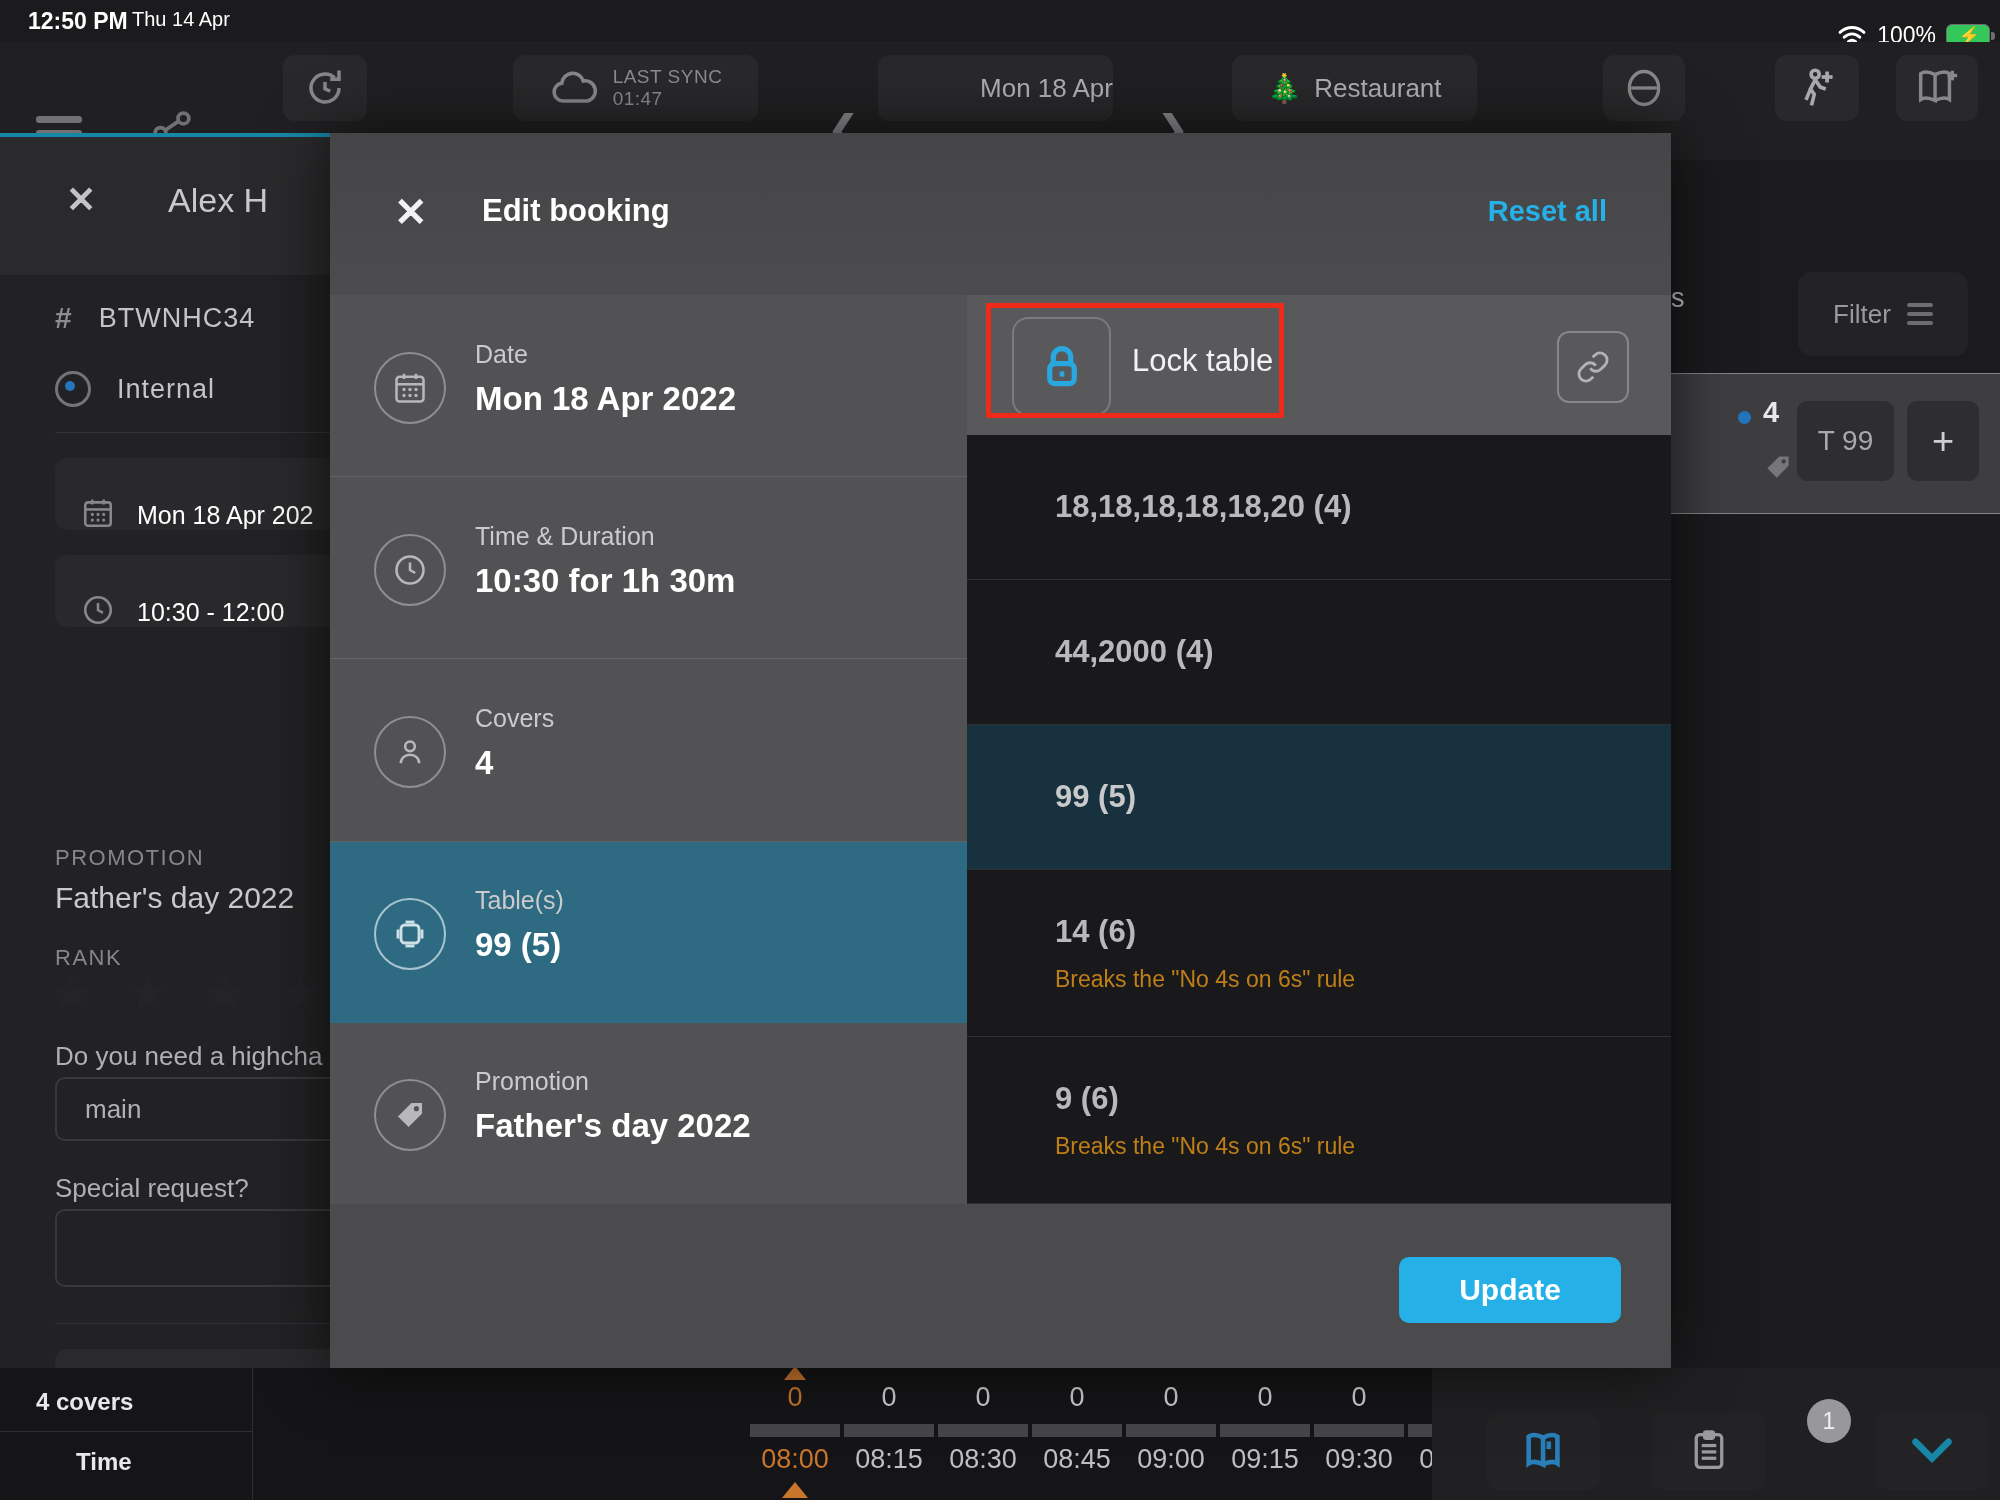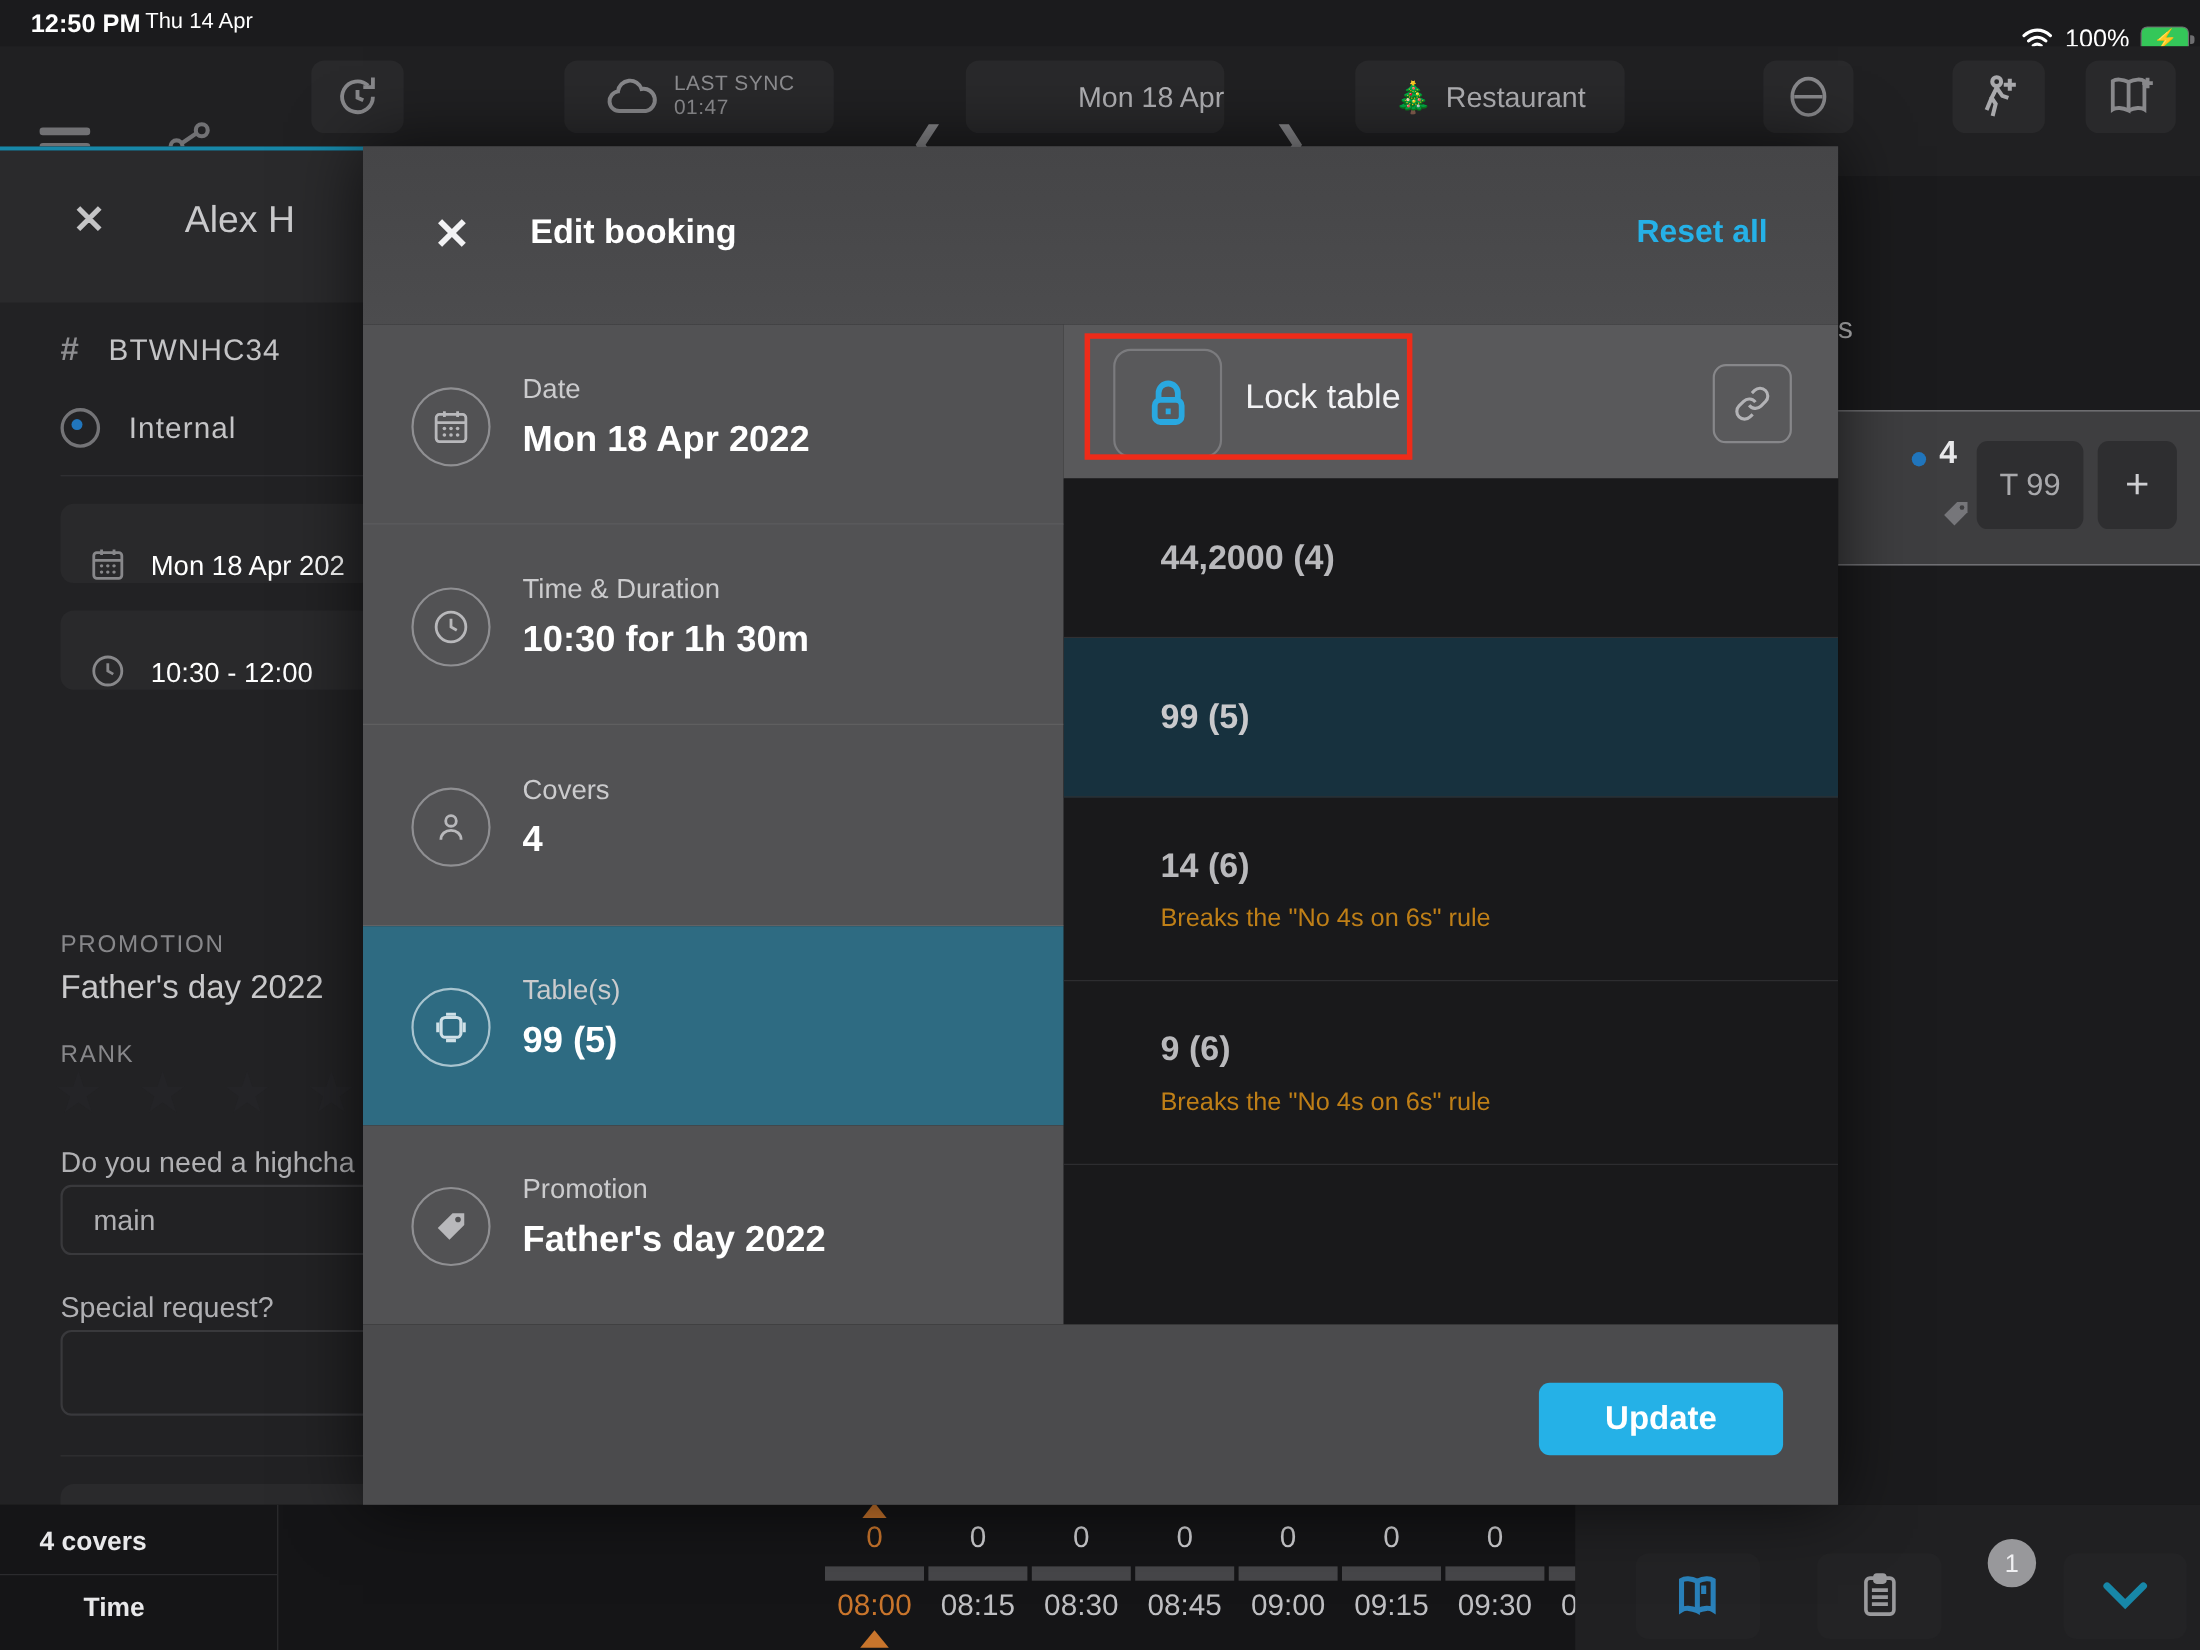--- a/index.html
+++ b/index.html
@@ -270,20 +270,28 @@
             <path d="M19 13.5 V19 a2 2 0 0 1 -2 2 H5 a2 2 0 0 1 -2 -2 V7 a2 2 0 0 1 2 -2 h5.5"></path>
             <path d="M17.5 3.5 l3 3 L12 15 l-3.8 .8 .8 -3.8 Z" fill="#9a9a9d" stroke="none"></path>
           </svg>
         </span>
 
     </div>
 
   </div>
 
   <div class="rp-cut">s</div>
+  <div class="filter-btn">
+    <span>Filter</span>
+    <span class="filter-lines">
+        <span></span>
+        <span></span>
+        <span></span>
+      </span>
+  </div>
   <div class="book-card">
     <span class="bc-dot"></span>
     <span class="bc-covers">4</span>
     <span class="bc-tag">
         <svg width="30" height="30" viewBox="0 0 24 24">
           <path d="M20.5 3.5 h-7.5 L3.5 13 l7.5 7.5 9.5-9.5 Z" fill="#76767a"></path>
           <circle cx="16.5" cy="7.5" r="1.7" fill="#3e3e40"></circle>
         </svg>
       </span>
     <span class="bc-chip t">
@@ -462,20 +470,23 @@
           <div class="link-btn">
             <svg width="34" height="34" viewBox="0 0 24 24" fill="none" stroke="currentColor" stroke-width="2">
                 <path d="M10 13a5 5 0 0 0 7.54.54l3-3a5 5 0 0 0-7.07-7.07l-1.72 1.71"></path>
                 <path d="M14 11a5 5 0 0 0-7.54-.54l-3 3a5 5 0 0 0 7.07 7.07l1.71-1.71"></path>
               </svg>
           </div>
         </div>
 
         <div class="t-list">
           <div class="t-row h1">
+            <div class="t-name">18,18,18,18,18,20 (4)</div>
+          </div>
+          <div class="t-row h1">
             <div class="t-name">44,2000 (4)</div>
           </div>
           <div class="t-row h1 selected">
             <div class="t-name">99 (5)</div>
           </div>
           <div class="t-row h2">
             <div class="t-name">14 (6)</div>
             <div class="t-warn">Breaks the "No 4s on 6s" rule</div>
           </div>
           <div class="t-row h2">

